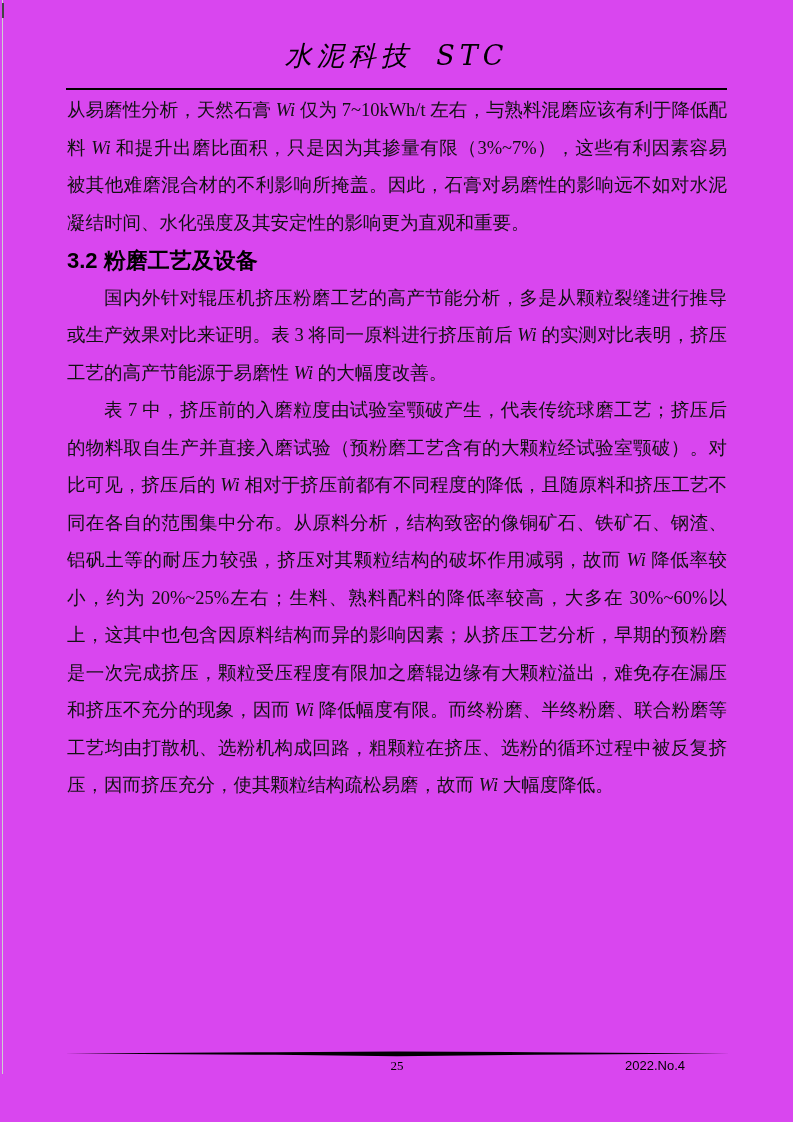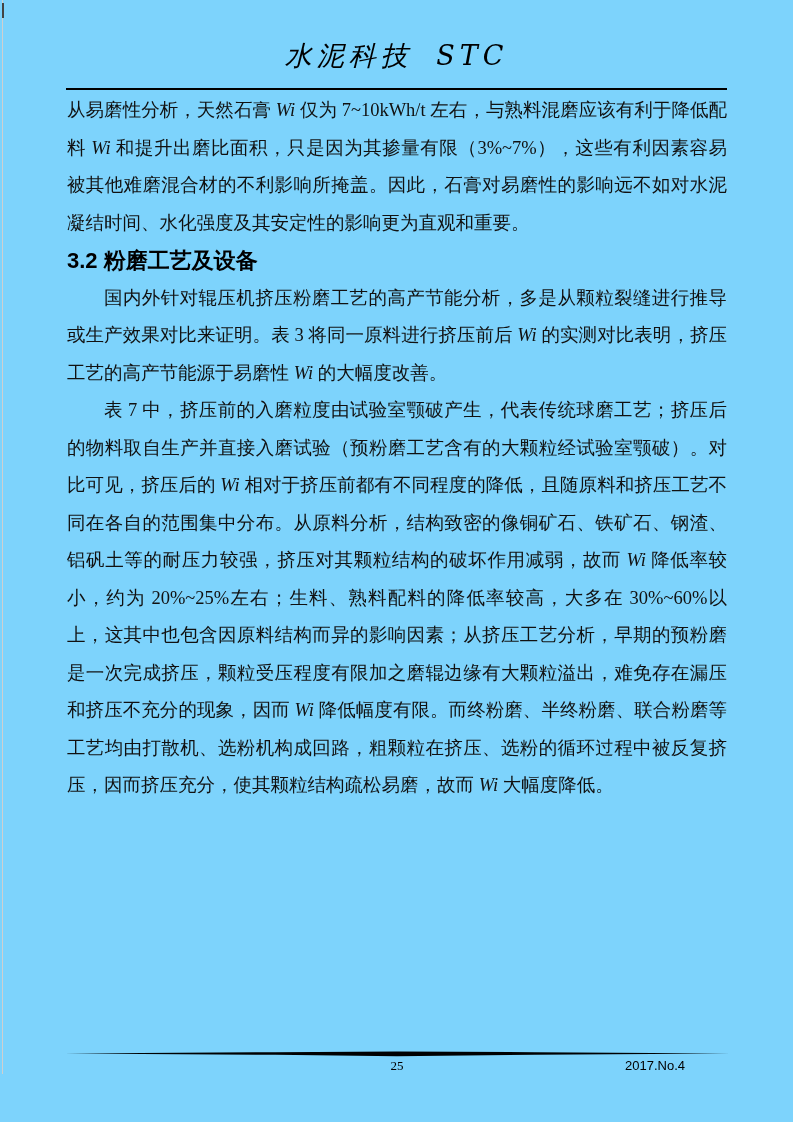--- a/index.html
+++ b/index.html
@@ -4,21 +4,21 @@
 <style>
   html, body {
     margin: 0;
     padding: 0;
     background: #ffffff;
   }
   .page {
     position: relative;
     width: 793px;
     height: 1122px;
-    background: #7dd3fc;
+    background: #d946ef;
     overflow: hidden;
     font-family: "Liberation Serif", "DejaVu Serif", serif;
     color: #111111;
   }
   
   .scan-edge {
     position: absolute;
     left: 2px;
     top: 0;
     width: 1px;
@@ -127,15 +127,15 @@
       <p class="para indent"><span>国内外针对辊压机挤压粉磨工艺的高产节能分析，多是从颗粒裂缝进行推导或生产效果对比来证明。表 3 将同一原料进行挤压前后 </span><i class="latin-italic">Wi</i><span> 的实测对比表明，挤压工艺的高产节能源于易磨性 </span><i class="latin-italic">Wi</i><span> 的大幅度改善。</span></p>
       <p class="para indent"><span>表 7 中，挤压前的入磨粒度由试验室颚破产生，代表传统球磨工艺；挤压后的物料取自生产并直接入磨试验（预粉磨工艺含有的大颗粒经试验室颚破）。对比可见，挤压后的 </span><i class="latin-italic">Wi</i><span> 相对于挤压前都有不同程度的降低，且随原料和挤压工艺不同在各自的范围集中分布。从原料分析，结构致密的像铜矿石、铁矿石、钢渣、铝矾土等的耐压力较强，挤压对其颗粒结构的破坏作用减弱，故而 </span><i class="latin-italic">Wi</i><span> 降低率较小，约为 20%~25%左右；生料、熟料配料的降低率较高，大多在 30%~60%以上，这其中也包含因原料结构而异的影响因素；从挤压工艺分析，早期的预粉磨是一次完成挤压，颗粒受压程度有限加之磨辊边缘有大颗粒溢出，难免存在漏压和挤压不充分的现象，因而 </span><i class="latin-italic">Wi</i><span> 降低幅度有限。而终粉磨、半终粉磨、联合粉磨等工艺均由打散机、选粉机构成回路，粗颗粒在挤压、选粉的循环过程中被反复挤压，因而挤压充分，使其颗粒结构疏松易磨，故而 </span><i class="latin-italic">Wi</i><span> 大幅度降低。</span></p>
     </div>
 
   <svg class="footer-rule" viewBox="0 0 665 6" preserveAspectRatio="none">
     <polygon points="0,2.6 210,1.2 332,0.4 470,1.2 665,2.6 470,3.8 332,5.2 210,3.8" fill="#000000"></polygon>
   </svg>
 
   <div class="footer-pageno">25</div>
 
-  <div class="footer-issue">2017.No.4</div>
+  <div class="footer-issue">2022.No.4</div>
 
 </div>
 
 </body></html>

